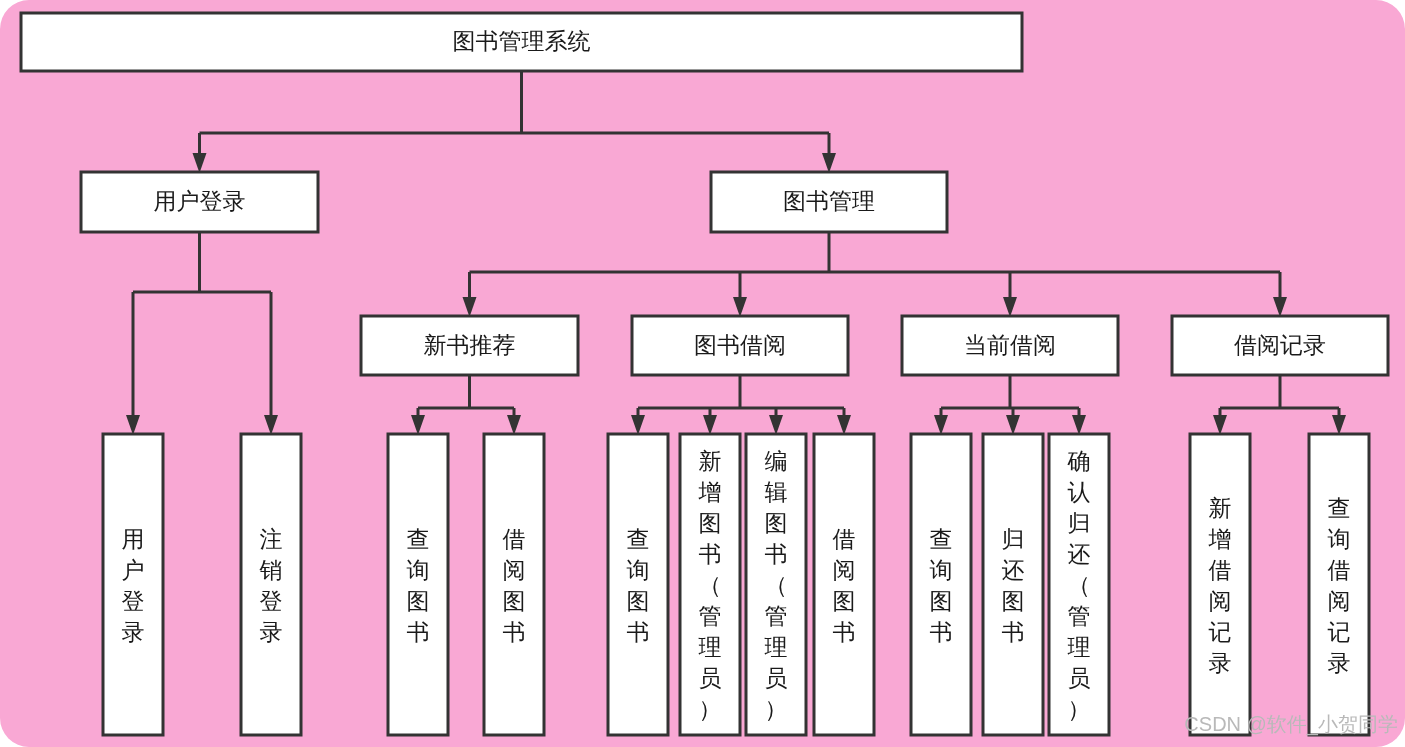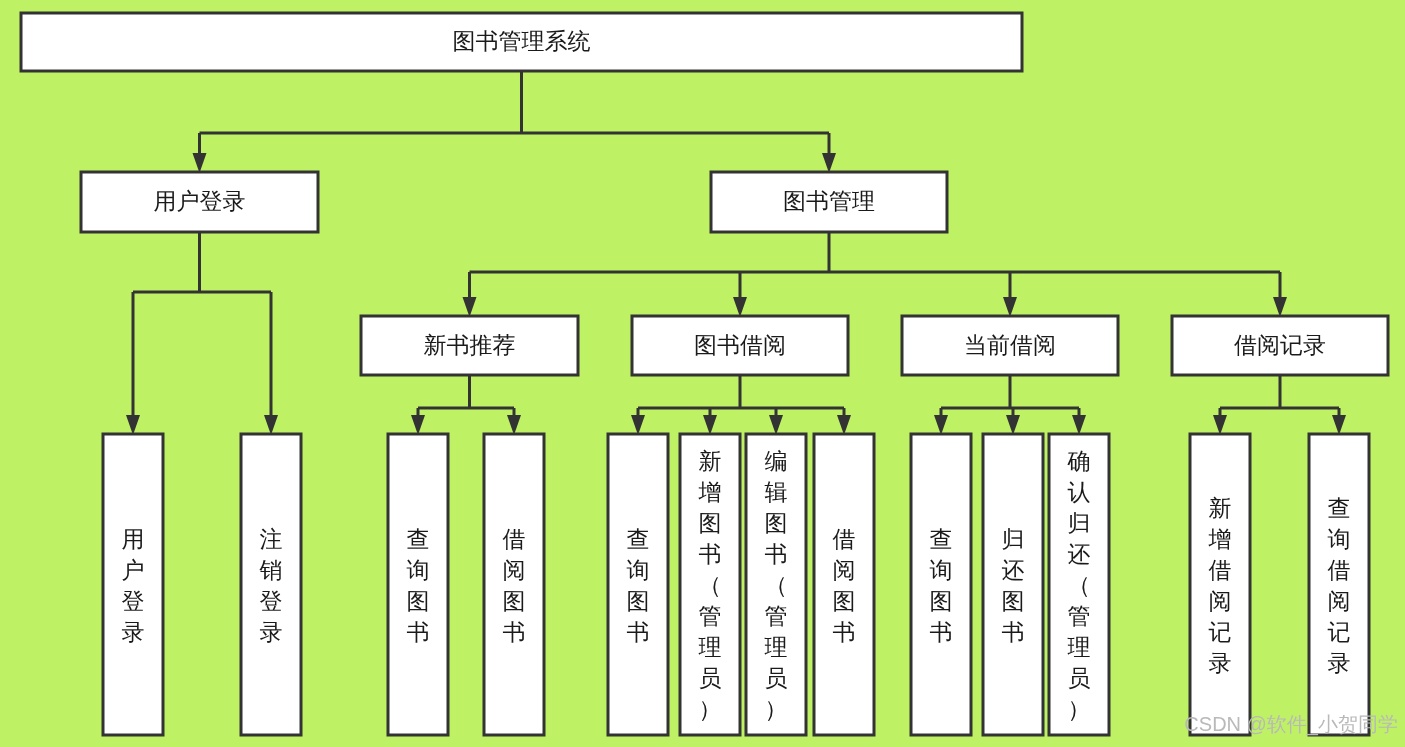--- a/index.html
+++ b/index.html
@@ -8,22 +8,23 @@
     padding: 0;
     background: #ffffff;
   }
   body {
     font-family: "Liberation Sans", "DejaVu Sans", sans-serif;
   }
   #diagram-root {
     position: relative;
     width: 1405px;
     height: 747px;
-    background: #bef264;
+    background: #f9a8d4;
     overflow: hidden;
+    border-radius: 29px;
   }
   svg#flowchart {
     position: absolute;
     left: 0;
     top: 0;
     width: 1405px;
     height: 747px;
     display: block;
   }
   .node-box {

